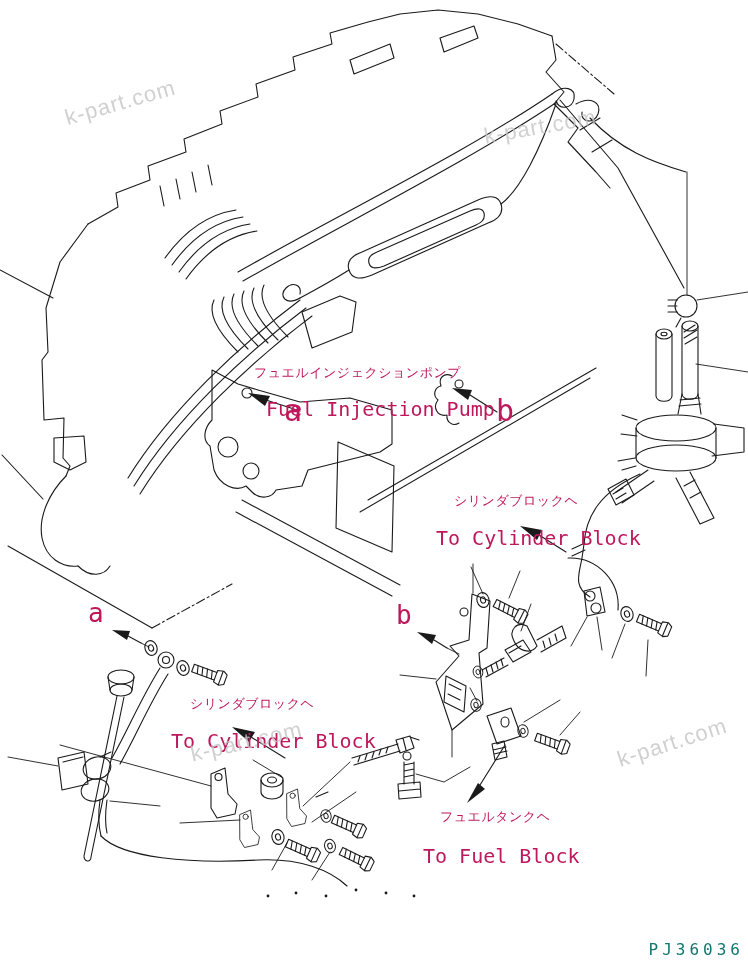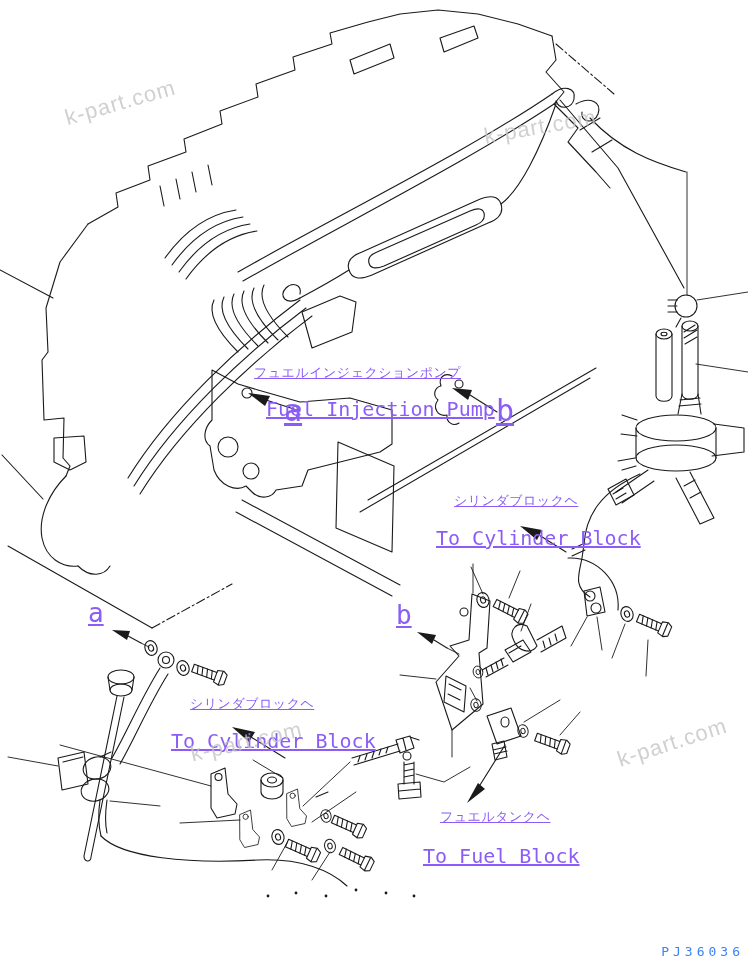--- a/index.html
+++ b/index.html
@@ -4,28 +4,28 @@
 <style>
   html,body{margin:0;padding:0;background:#fff;}
   .page{position:relative;width:748px;height:962px;background:#fff;overflow:hidden;
         font-family:"DejaVu Sans Mono","DejaVu Sans",monospace;}
   .art{position:absolute;left:0;top:0;}
   .art *{stroke:#1a1a1a;fill:none;stroke-width:1.1;stroke-linecap:round;stroke-linejoin:round;}
   .art .ah{fill:#1a1a1a;stroke:none;}
   .art .dot{fill:#1a1a1a;stroke:none;}
   .art .dd{stroke-dasharray:9 3 2 3;}
   .art .thin{stroke-width:.9;}
-  .txt{position:absolute;color:#8b5cf6;white-space:nowrap;text-decoration:underline;}
+  .txt{position:absolute;color:#be185d;white-space:nowrap;}
   .jp{font-size:13px;letter-spacing:.5px;}
   .en{font-size:20px;margin-top:12px;}
   .ref{font-size:30px;line-height:1;}
   .ref2{font-size:26px;line-height:1;}
   .wm{position:absolute;font-family:"Liberation Sans",sans-serif;font-size:22px;
       color:#c5c5c5;opacity:.8;letter-spacing:1px;white-space:nowrap;transform-origin:left top;}
-  .pn{position:absolute;right:4px;bottom:3px;font-size:13px;letter-spacing:4px;color:#3b82f6;}
+  .pn{position:absolute;right:4px;bottom:3px;font-size:16px;letter-spacing:4px;color:#0f766e;}
 </style>
 </head>
 <body>
 
 <div class="page">
 
 <svg class="art" width="748" height="962" viewBox="0 0 748 962">
   <defs>
     <g id="washer">
           <ellipse rx="6" ry="7.5"></ellipse>

